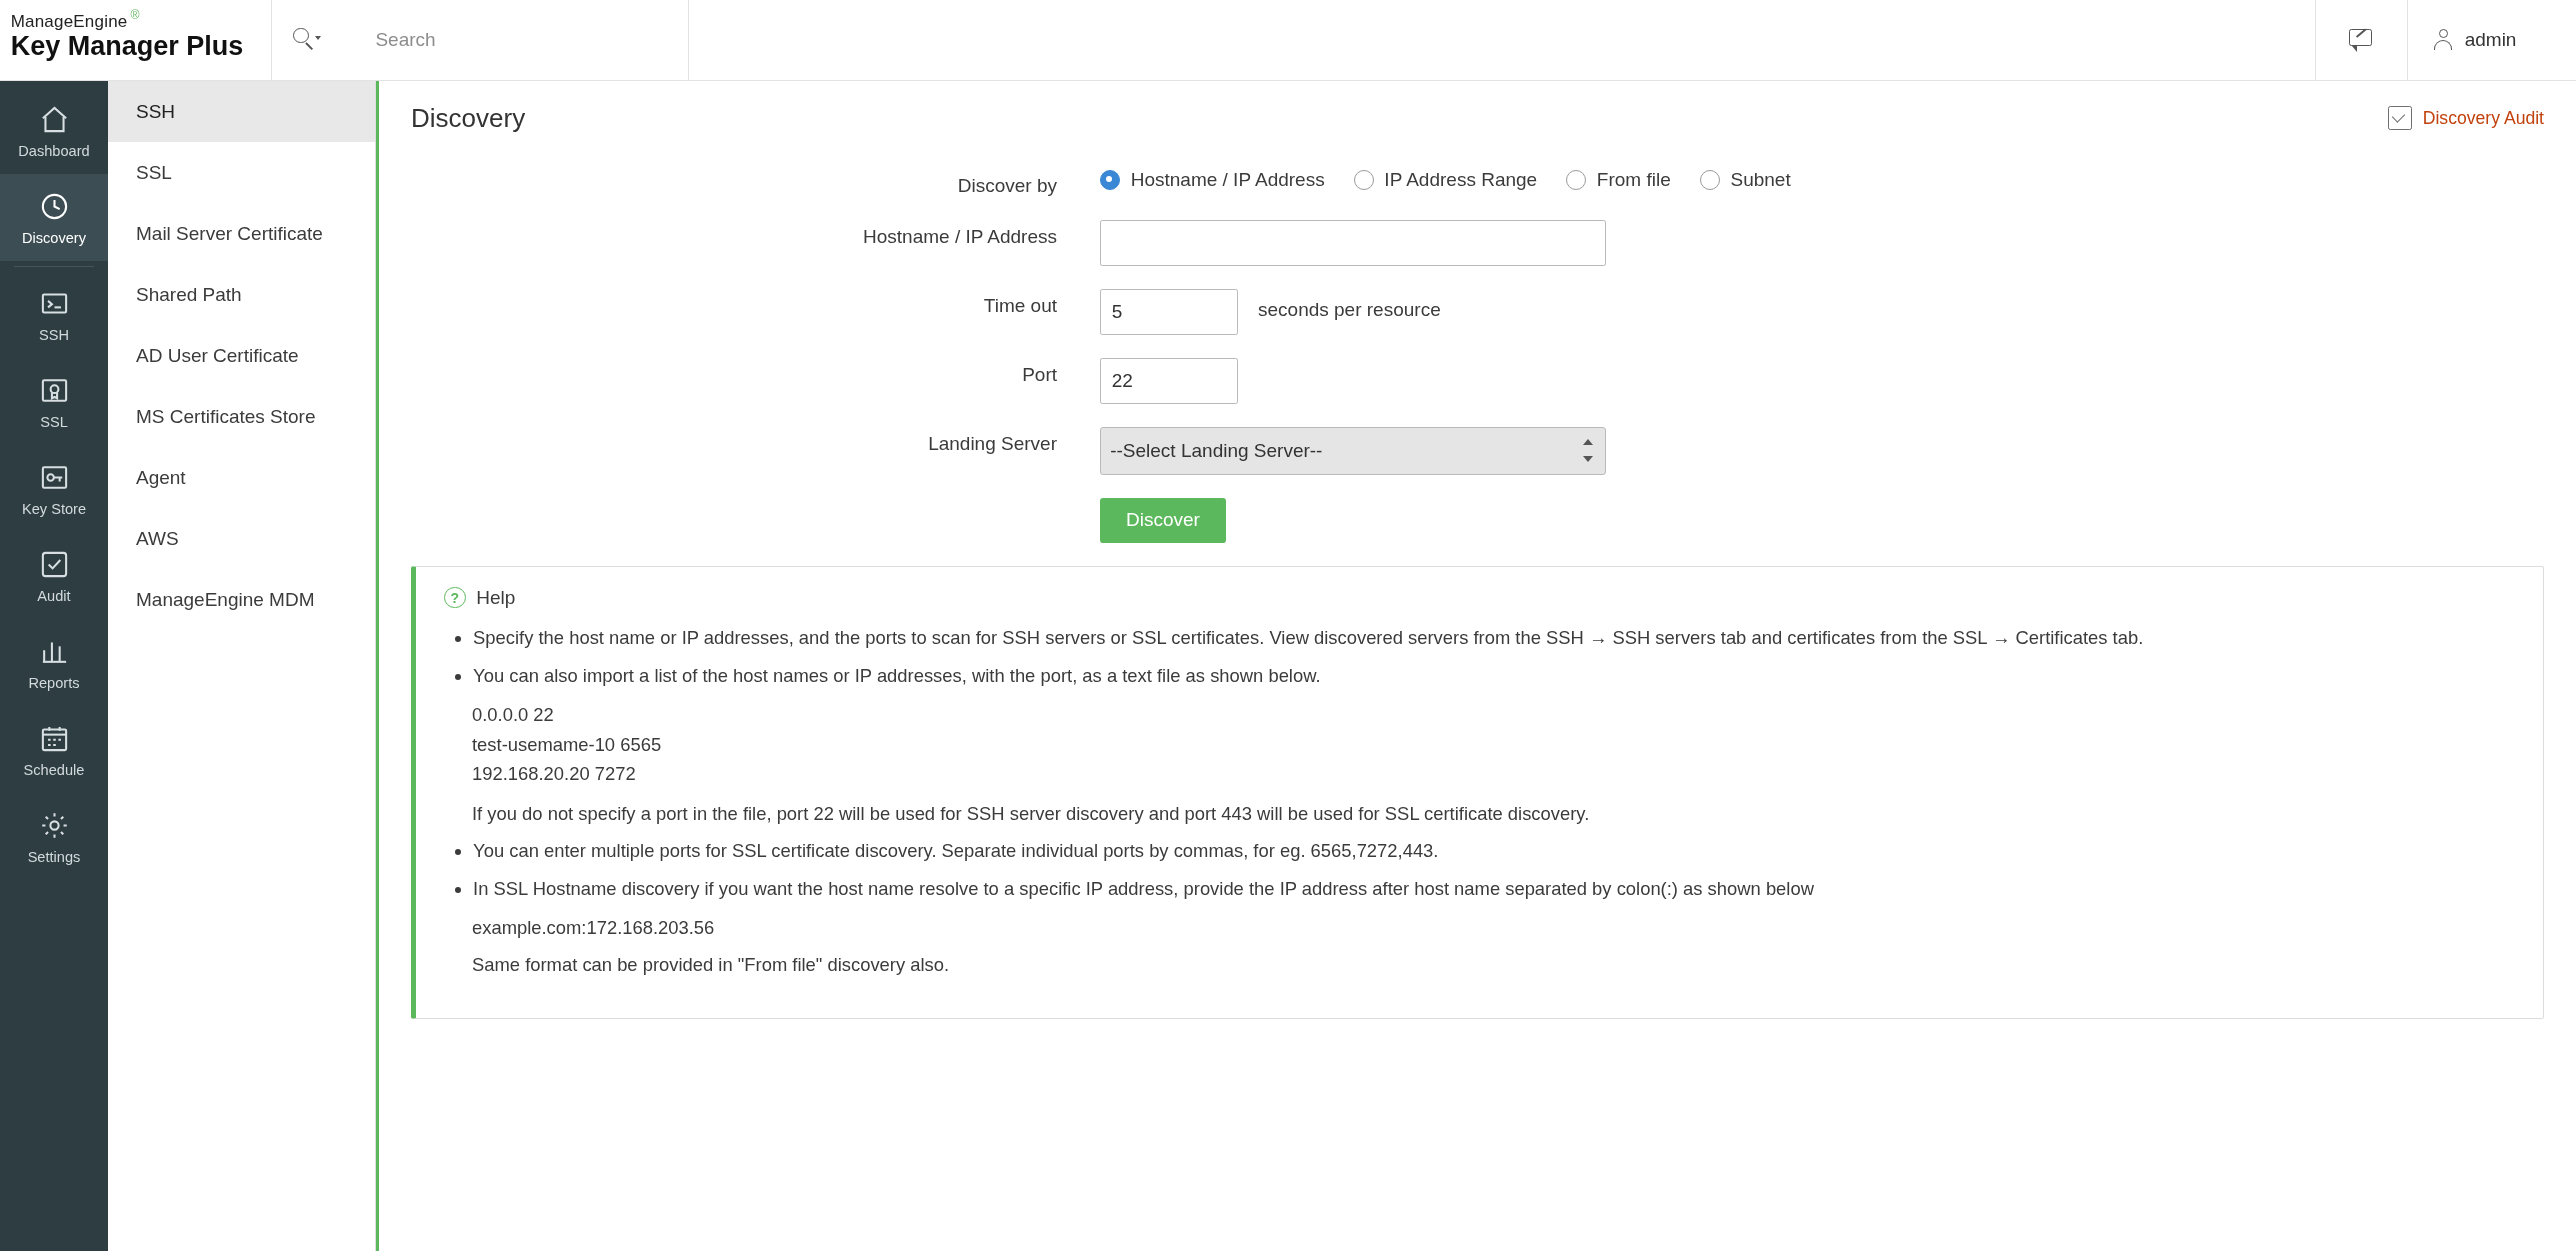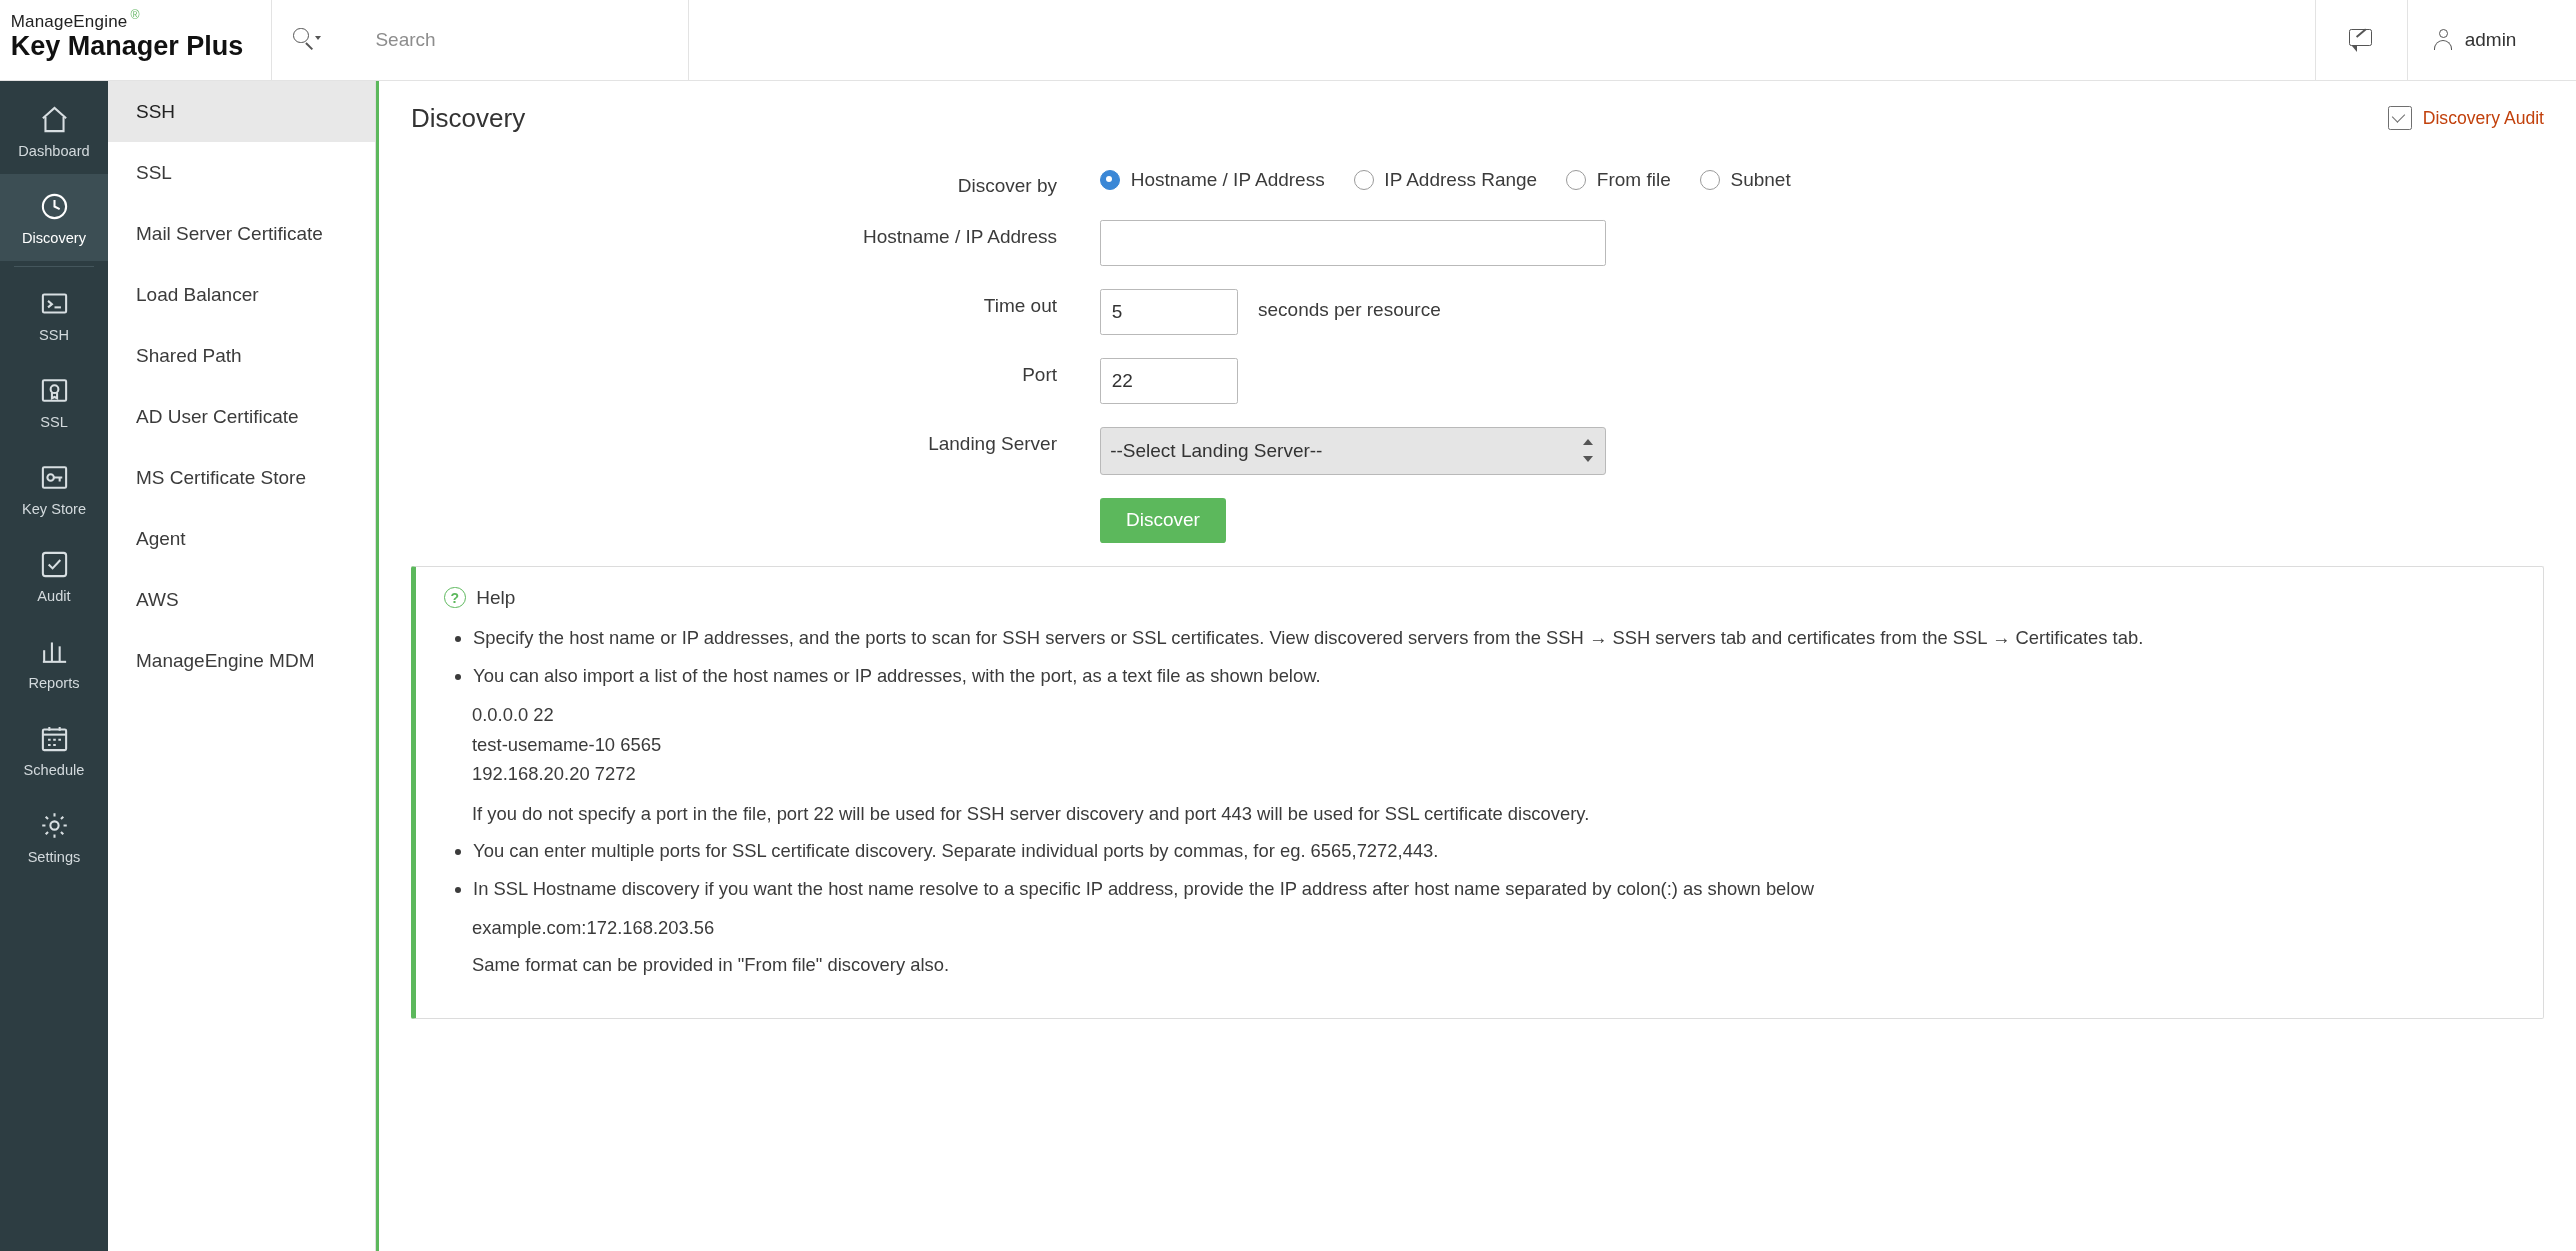--- a/index.html
+++ b/index.html
@@ -550,30 +550,27 @@
       <div class="subnav-item active">
         <span>SSH</span>
       </div>
       <div class="subnav-item">
         <span>SSL</span>
       </div>
       <div class="subnav-item">
         <span>Mail Server Certificate</span>
       </div>
       <div class="subnav-item">
-        <span>Load Balancer</span>
-      </div>
-      <div class="subnav-item">
         <span>Shared Path</span>
       </div>
       <div class="subnav-item">
         <span>AD User Certificate</span>
       </div>
       <div class="subnav-item">
-        <span>MS Certificate Store</span>
+        <span>MS Certificates Store</span>
       </div>
       <div class="subnav-item">
         <span>Agent</span>
       </div>
       <div class="subnav-item">
         <span>AWS</span>
       </div>
       <div class="subnav-item">
         <span>ManageEngine MDM</span>
       </div>

